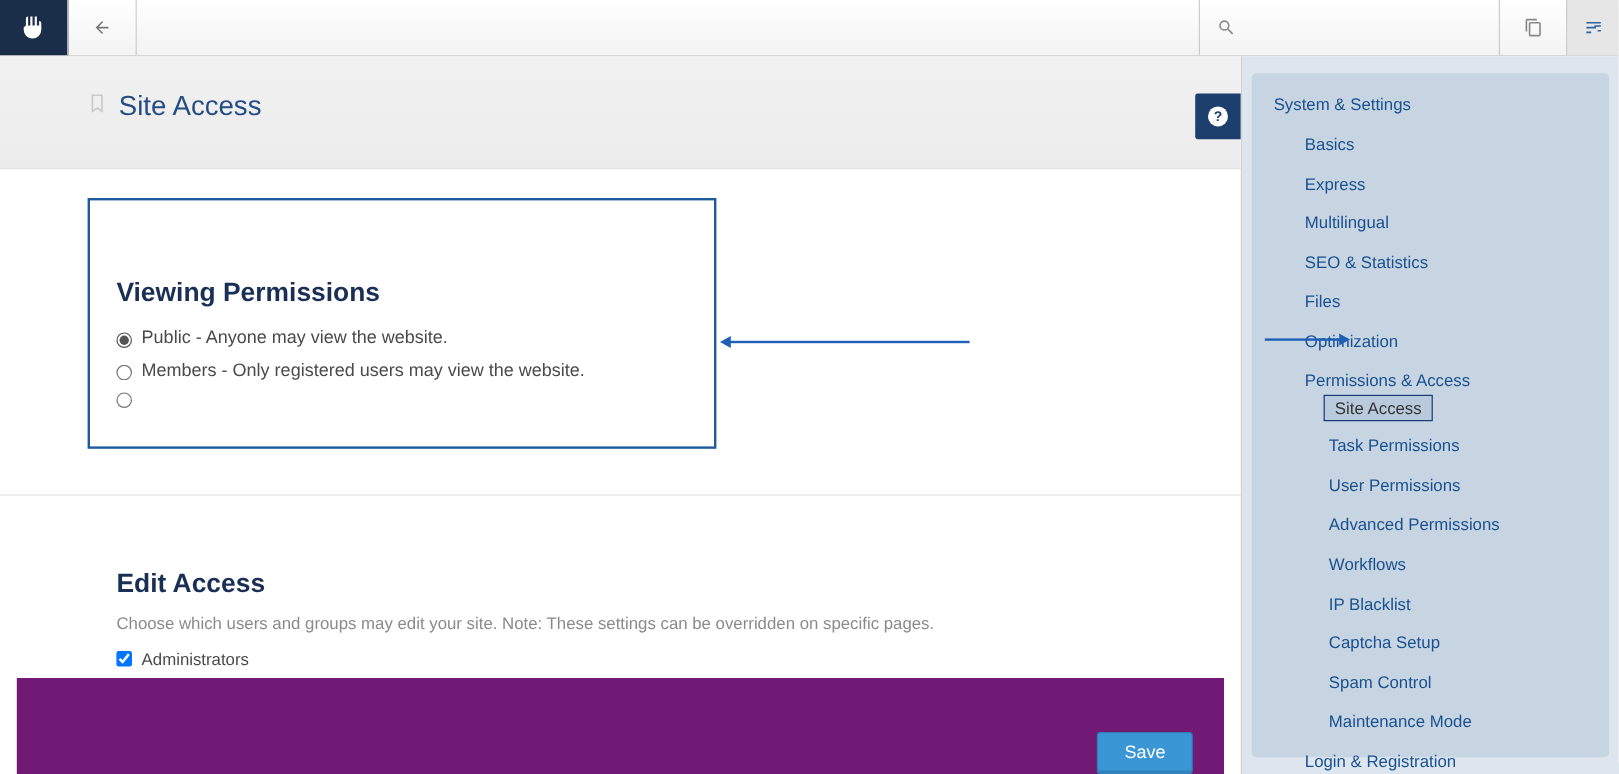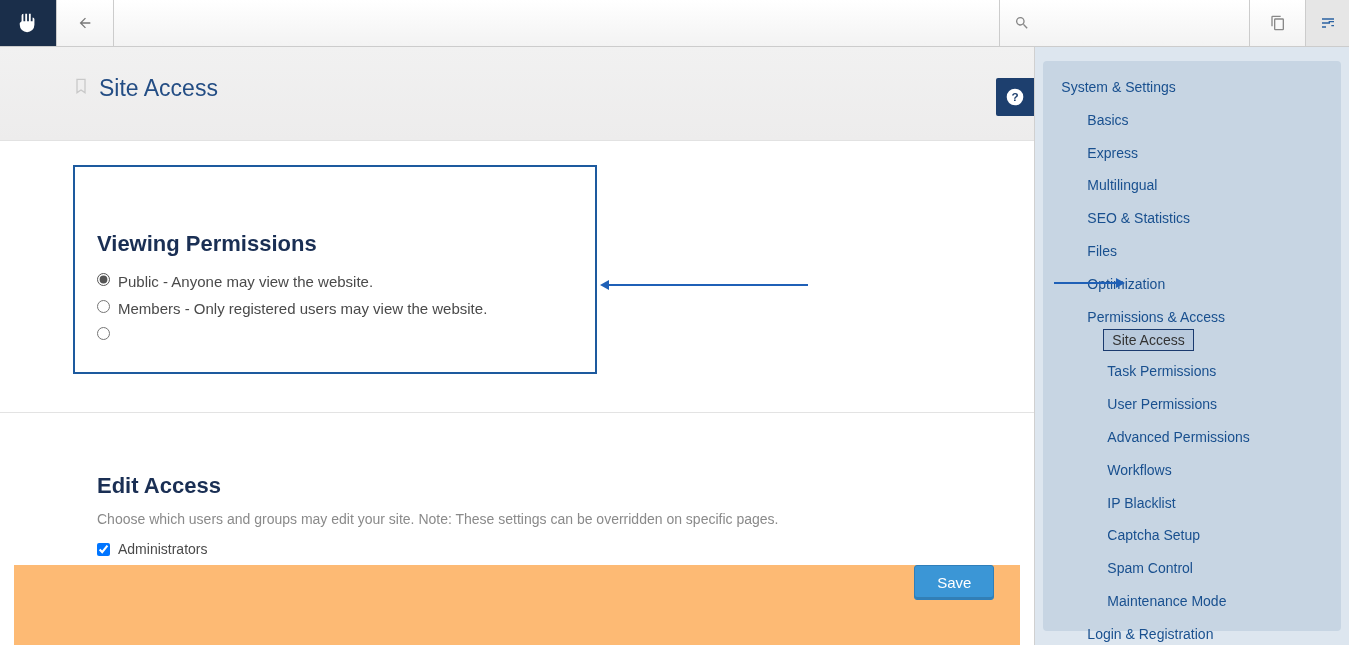--- a/index.html
+++ b/index.html
@@ -155,21 +155,21 @@
   }
   .perm-box h3 {
     color: #1a2f54;
     font-size: 22px;
     font-weight: 700;
     margin-bottom: 16px;
     margin-top: 48px;
   }
   .radio-row {
     display: flex;
-    align-items: flex-start;
+    align-items: flex-end;
     gap: 8px;
     color: #4a4a4a;
     font-size: 15px;
     margin-bottom: 10px;
   }
   .radio-row input[type=radio] { accent-color: #555; }
 
   
   .section-div {
     border-top: 1px solid #e3e3e3;
@@ -186,36 +186,35 @@
     font-weight: 700;
     margin-bottom: 12px;
   }
   .edit-access .desc {
     color: #8a8a8a;
     font-size: 14px;
     margin-bottom: 14px;
   }
   .check-row {
     display: flex;
-    align-items: center;
     gap: 8px;
     color: #4a4a4a;
     font-size: 14px;
   }
 
   
   .savebar {
     position: absolute;
     left: 14px;
     right: 14px;
     bottom: 0;
     height: 80px;
-    background: #fdba74;
-    display: flex;
-    align-items: flex-start;
+    background: #701a75;
+    display: flex;
+    align-items: flex-end;
     justify-content: flex-end;
     padding: 0 26px;
   }
   .savebar button {
     background: #3b96d6;
     color: #fff;
     border: 1px solid #2f7fba;
     font-size: 15px;
     padding: 8px 22px;
     border-radius: 3px;

